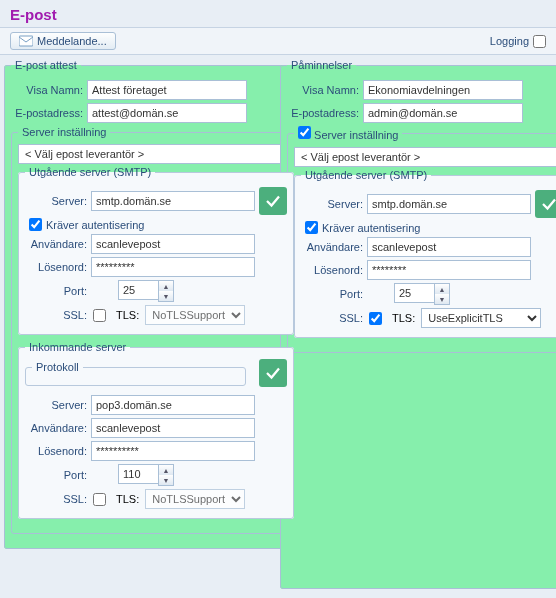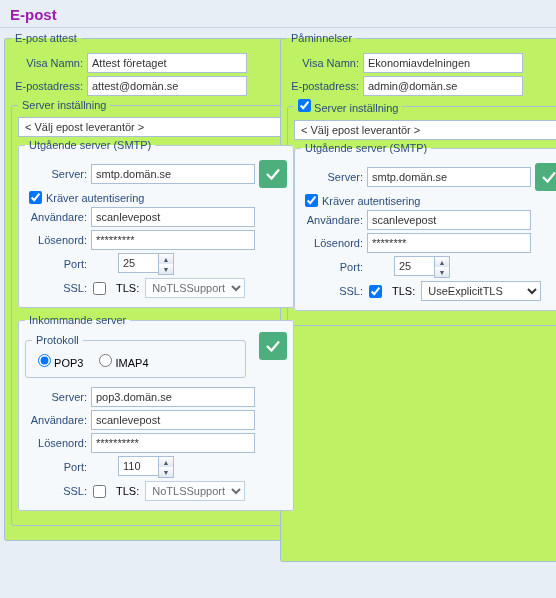--- a/index.html
+++ b/index.html
@@ -5,21 +5,21 @@
 * { box-sizing: border-box; margin: 0; padding: 0; font-family: Tahoma, Arial, sans-serif; font-size: 11px; }
 body { background: #e8eef5; width: 556px; height: 598px; overflow: hidden; }
 .page { background: #e8eef5; }
 .header { padding: 6px 10px 4px; border-bottom: 1px solid #c6d3e3; }
 .title { color: #a21caf; font-size: 15px; font-weight: bold; }
 .toolbar { display: flex; justify-content: space-between; align-items: center; padding: 4px 10px; border-bottom: 1px solid #c6d3e3; background: #f0f4f9; }
 .btn { display: inline-flex; align-items: center; gap: 4px; padding: 2px 8px; border: 1px solid #a9bfd6; border-radius: 3px; background: linear-gradient(#fdfefe,#e3ecf4); color: #2b4d7a; cursor: pointer; }
 .logging { display: flex; align-items: center; gap: 4px; color: #2b4d7a; }
 .cols { display: flex; gap: 4px; padding: 4px; }
 .col { flex: 1; min-width: 0; }
-fieldset.fs { border: 1px solid #a9bfd6; border-radius: 3px; margin: 0 0 6px 0; padding: 6px 6px 8px; background: #bef264; }
+fieldset.fs { border: 1px solid #a9bfd6; border-radius: 3px; margin: 0 0 6px 0; padding: 6px 6px 8px; background: #86efac; }
 fieldset.fs > legend { color: #2b4d7a; padding: 0 4px; font-size: 11px; }
 .row { display: flex; align-items: center; margin: 3px 0; gap: 4px; }
 .lbl { width: 72px; text-align: right; color: #2b4d7a; flex-shrink: 0; }
 .lbl-w { width: 62px; text-align: right; color: #2b4d7a; flex-shrink: 0; }
 input[type="text"], input[type="password"] { border: 1px solid #a9bfd6; padding: 2px 4px; height: 20px; background: #fff; color: #333; }
 .w140 { width: 164px; }
 .w160 { width: 160px; }
 select { border: 1px solid #a9bfd6; height: 20px; background: #fff; color: #333; padding: 1px 2px; }
 .combo { width: 100%; }
 .check-only { margin-right: 4px; }
@@ -38,20 +38,33 @@
 .proto-box { flex:1; }
 </style>
 </head>
 <body>
 <div class="page">
 
 <div class="header">
   <div class="title">E-post</div>
 </div>
 
+<div class="toolbar">
+  <button class="btn">
+    <svg width="14" height="12" viewBox="0 0 14 12">
+          <rect x="0" y="1" width="14" height="10" rx="1" fill="#fff" stroke="#7aa0c4"></rect>
+          <path d="M0 2 L7 7 L14 2" stroke="#7aa0c4" fill="none"></path>
+        </svg>
+    <span>Meddelande...</span>
+  </button>
+  <label class="logging">
+    <span>Logging</span>
+    <input type="checkbox" style="">
+  </label>
+</div>
 
 <div class="cols">
 
 <div class="col">
   <fieldset class="fs">
     <legend>E-post attest</legend>
     <div class="row">
       <span class="lbl">Visa Namn:</span>
       <input type="text" class="w160" value="Attest företaget" style="">
     </div>
@@ -107,24 +120,20 @@
             <option>NoTLSSupport</option>
           </select>
         </div>
       </fieldset>
 
       <fieldset class="inner-fs">
         <legend>Inkommande server</legend>
         <div class="proto-wrap">
           <fieldset class="inner-fs proto-box">
             <legend>Protokoll</legend>
-            <div class="radios">
-              <label><input type="radio" name="proto" checked="" style=""> <span>POP3</span></label>
-              <label><input type="radio" name="proto" style=""> <span>IMAP4</span></label>
-            </div>
           </fieldset>
           <div class="status-ok">
             <svg viewBox="0 0 24 24">
                     <path d="M4 12 L10 18 L20 6" stroke="#fff" stroke-width="3" fill="none"></path>
                   </svg>
           </div>
         </div>
         <div class="row">
           <span class="lbl-w">Server:</span>
           <input type="text" class="w140" value="pop3.domän.se" style="">

